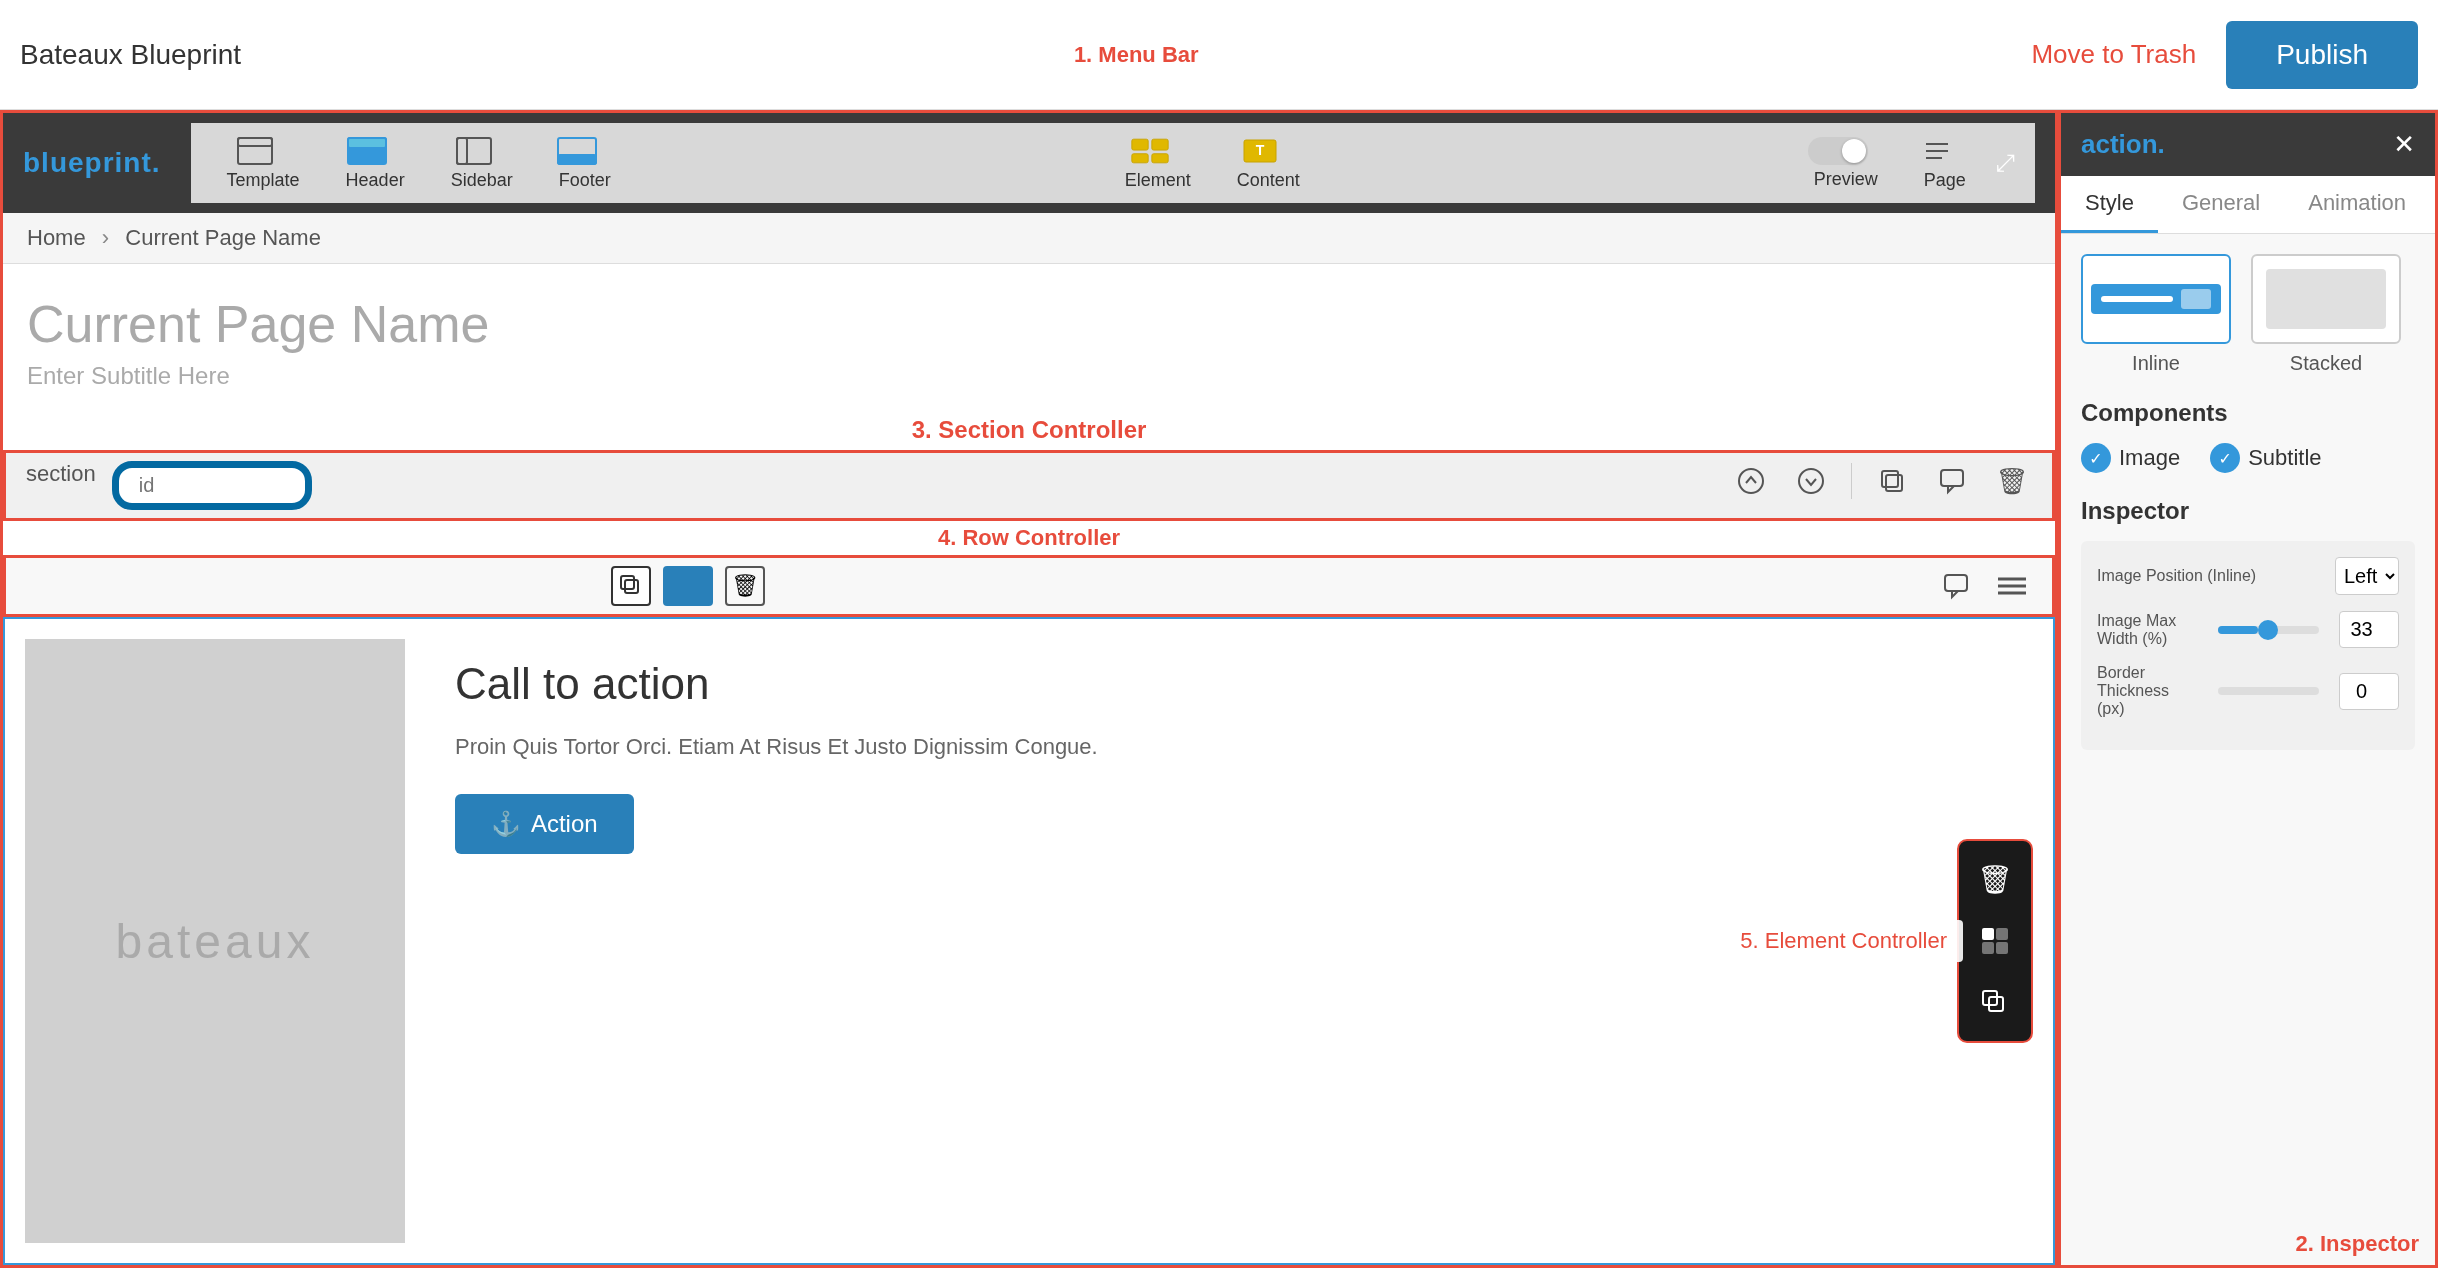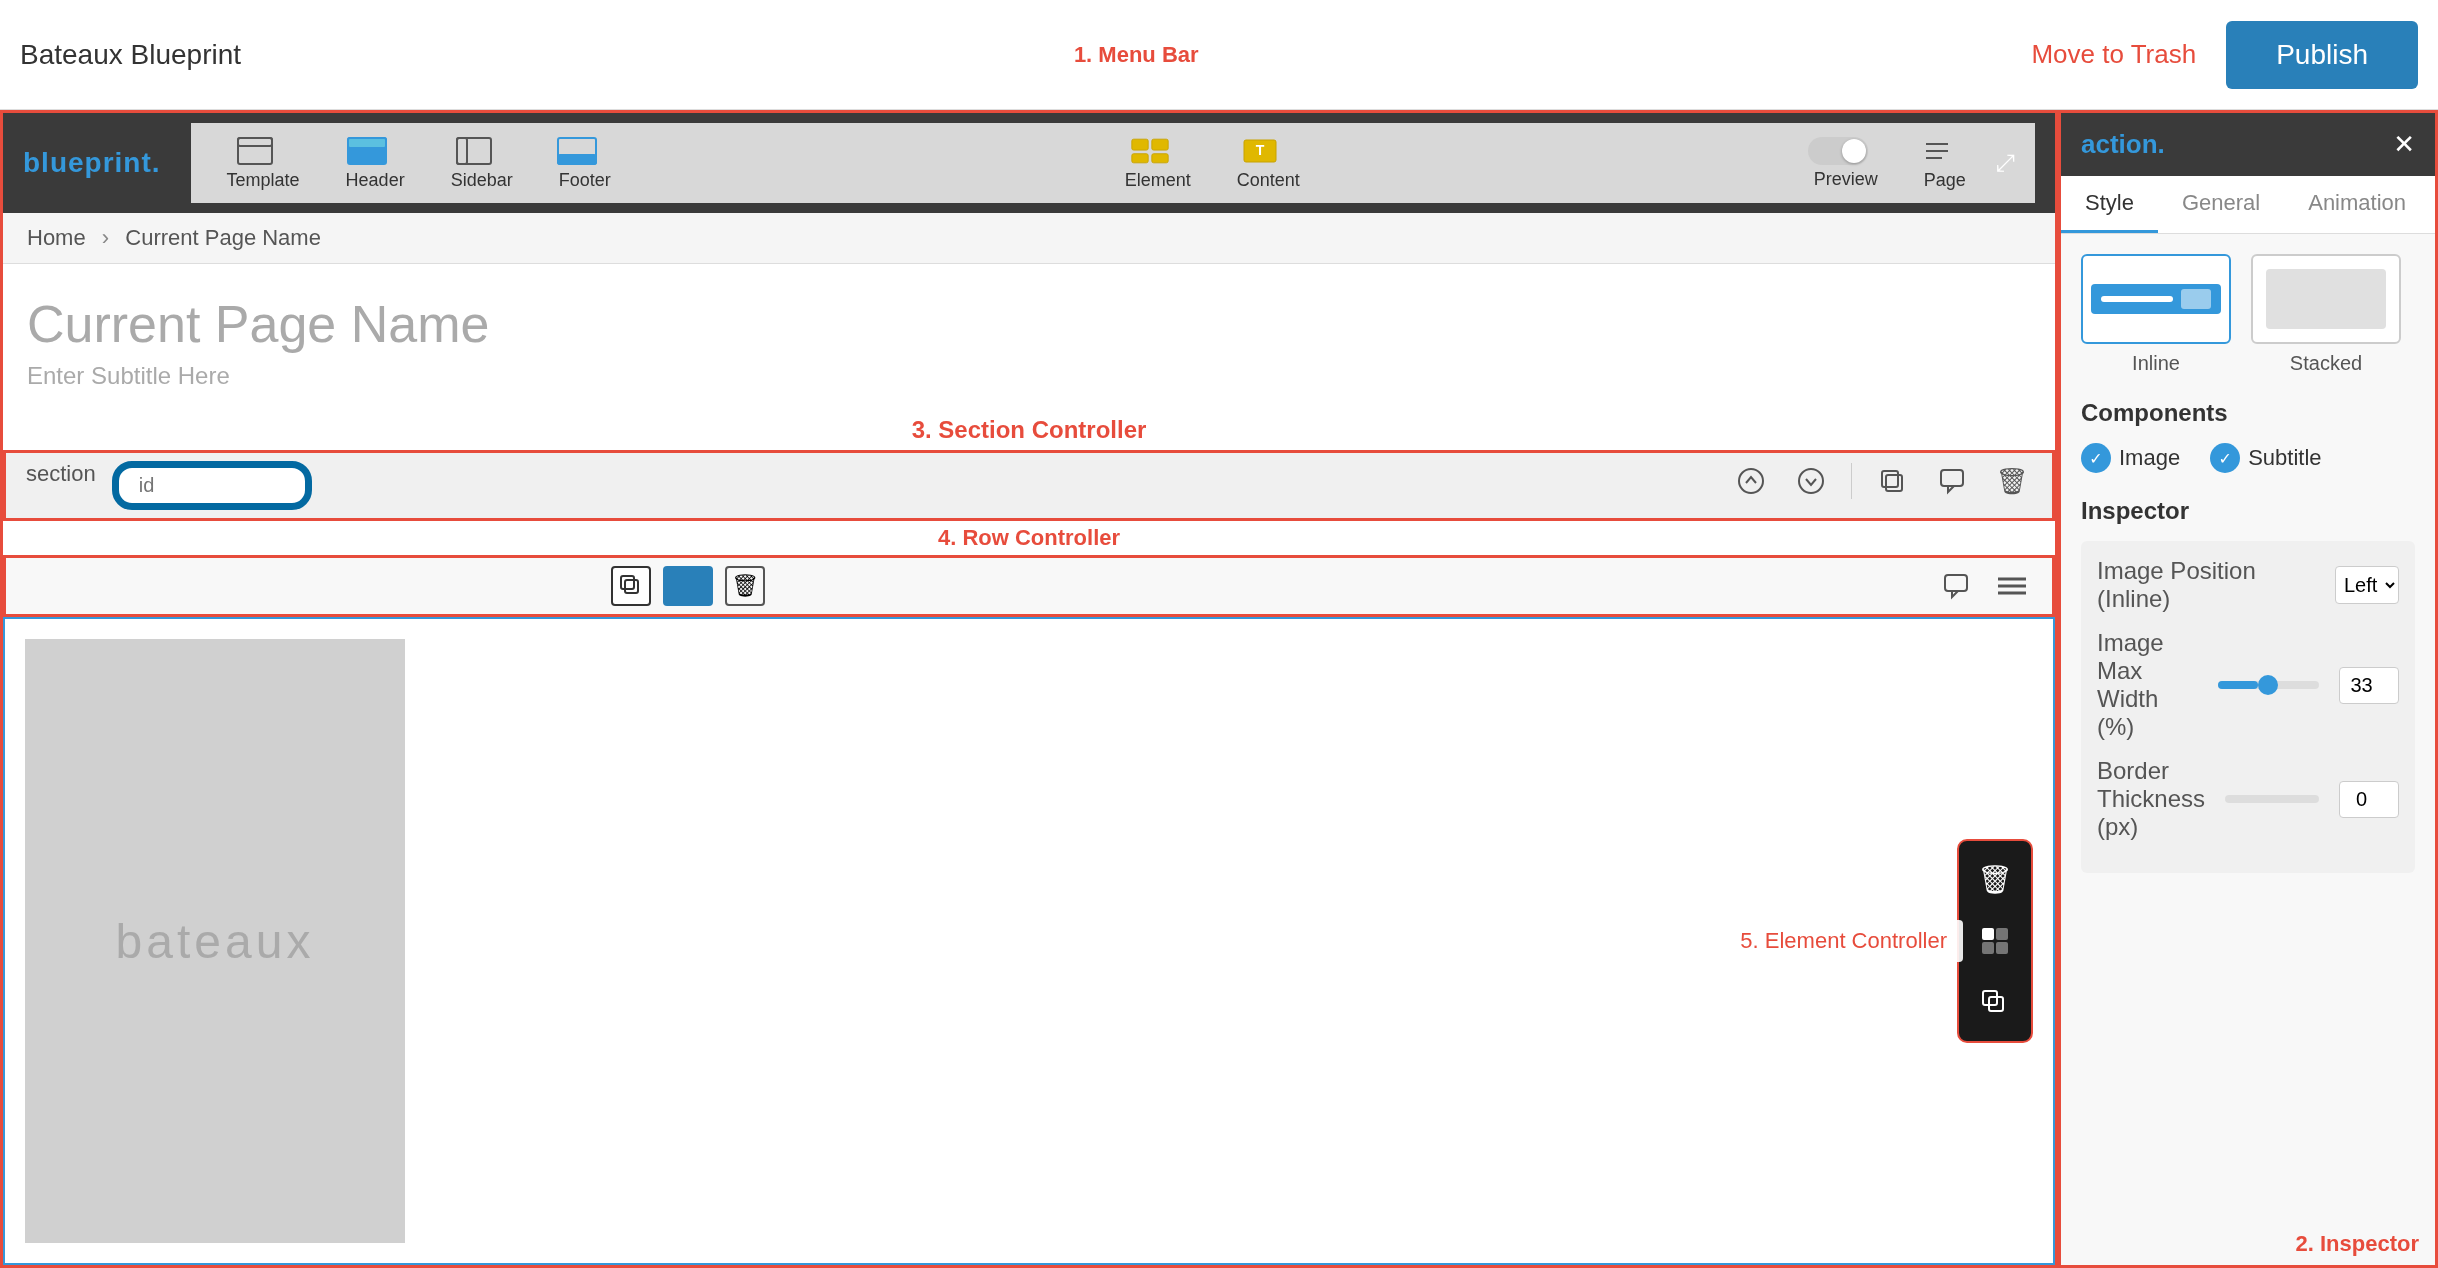--- a/index.html
+++ b/index.html
@@ -546,21 +546,21 @@
       padding: 16px;
     }
     .appearance-row {
       display: flex;
       align-items: center;
       justify-content: space-between;
       margin-bottom: 16px;
       gap: 10px;
     }
     .appearance-label {
-      font-size: 24px;
+      font-size: 16px;
       color: #555;
       flex: 1;
     }
     .appearance-select {
       border: 1px solid #ccc;
       border-radius: 4px;
       padding: 6px 4px;
       font-size: 20px;
       background: #fff;
       cursor: pointer;
@@ -800,20 +800,28 @@
             </svg>
         </button>
       </div>
     </div>
 
     <div class="content-area">
       <div class="content-inner">
         <div class="content-image-placeholder">
           <span class="placeholder-text">bateaux</span>
         </div>
+        <div class="content-text">
+          <div class="cta-title">Call to action</div>
+          <div class="cta-body">Proin Quis Tortor Orci. Etiam At Risus Et Justo Dignissim Congue.</div>
+          <button class="cta-button">
+            <span>⚓</span>
+            <span>Action</span>
+          </button>
+        </div>
       </div>
 
       <div class="element-controller">
         <button class="el-ctrl-btn">🗑</button>
         <button class="el-ctrl-btn">
           <svg width="30" height="30" viewBox="0 0 30 30" fill="none">
               <rect x="2" y="2" width="12" height="12" rx="2" fill="white"></rect>
               <rect x="16" y="2" width="12" height="12" rx="2" fill="white" opacity="0.4"></rect>
               <rect x="2" y="16" width="12" height="12" rx="2" fill="white" opacity="0.4"></rect>
               <rect x="16" y="16" width="12" height="12" rx="2" fill="white" opacity="0.4"></rect>

